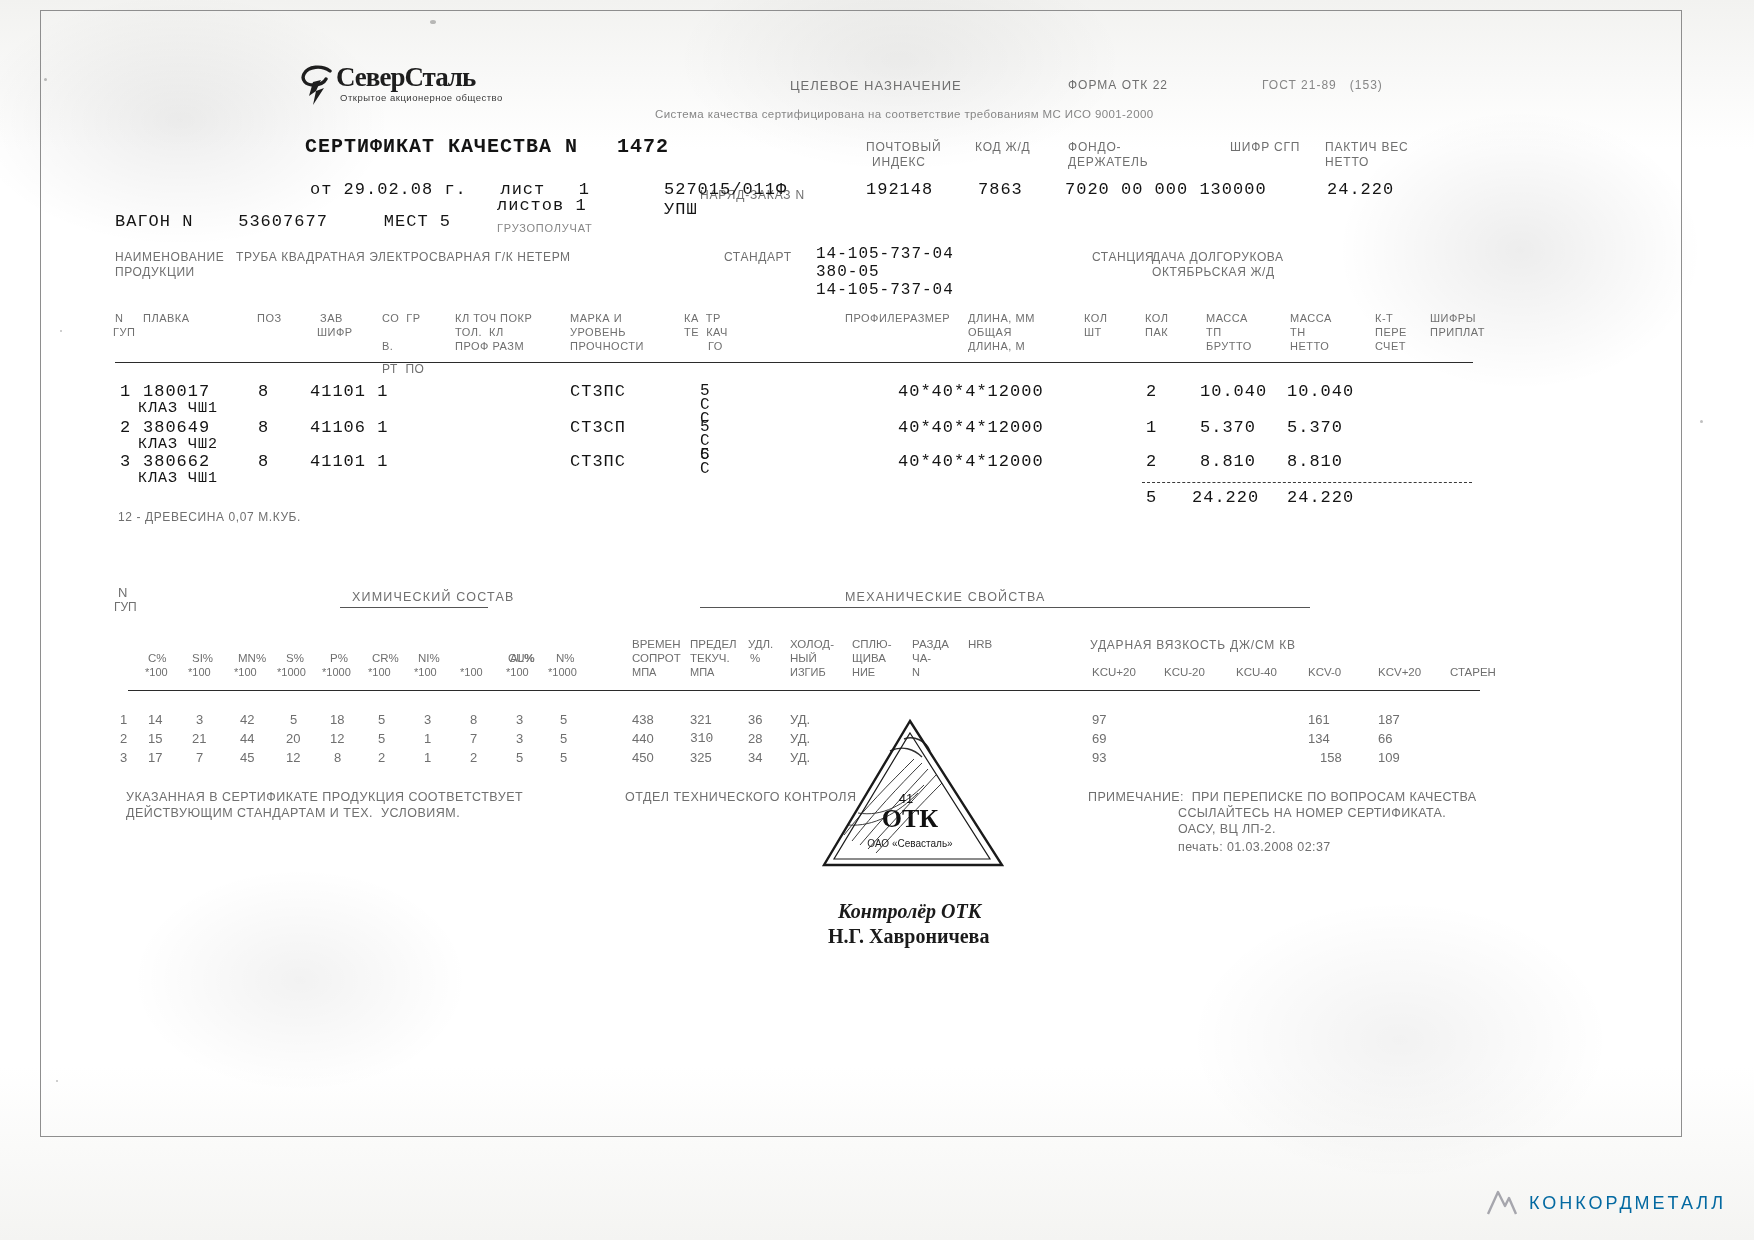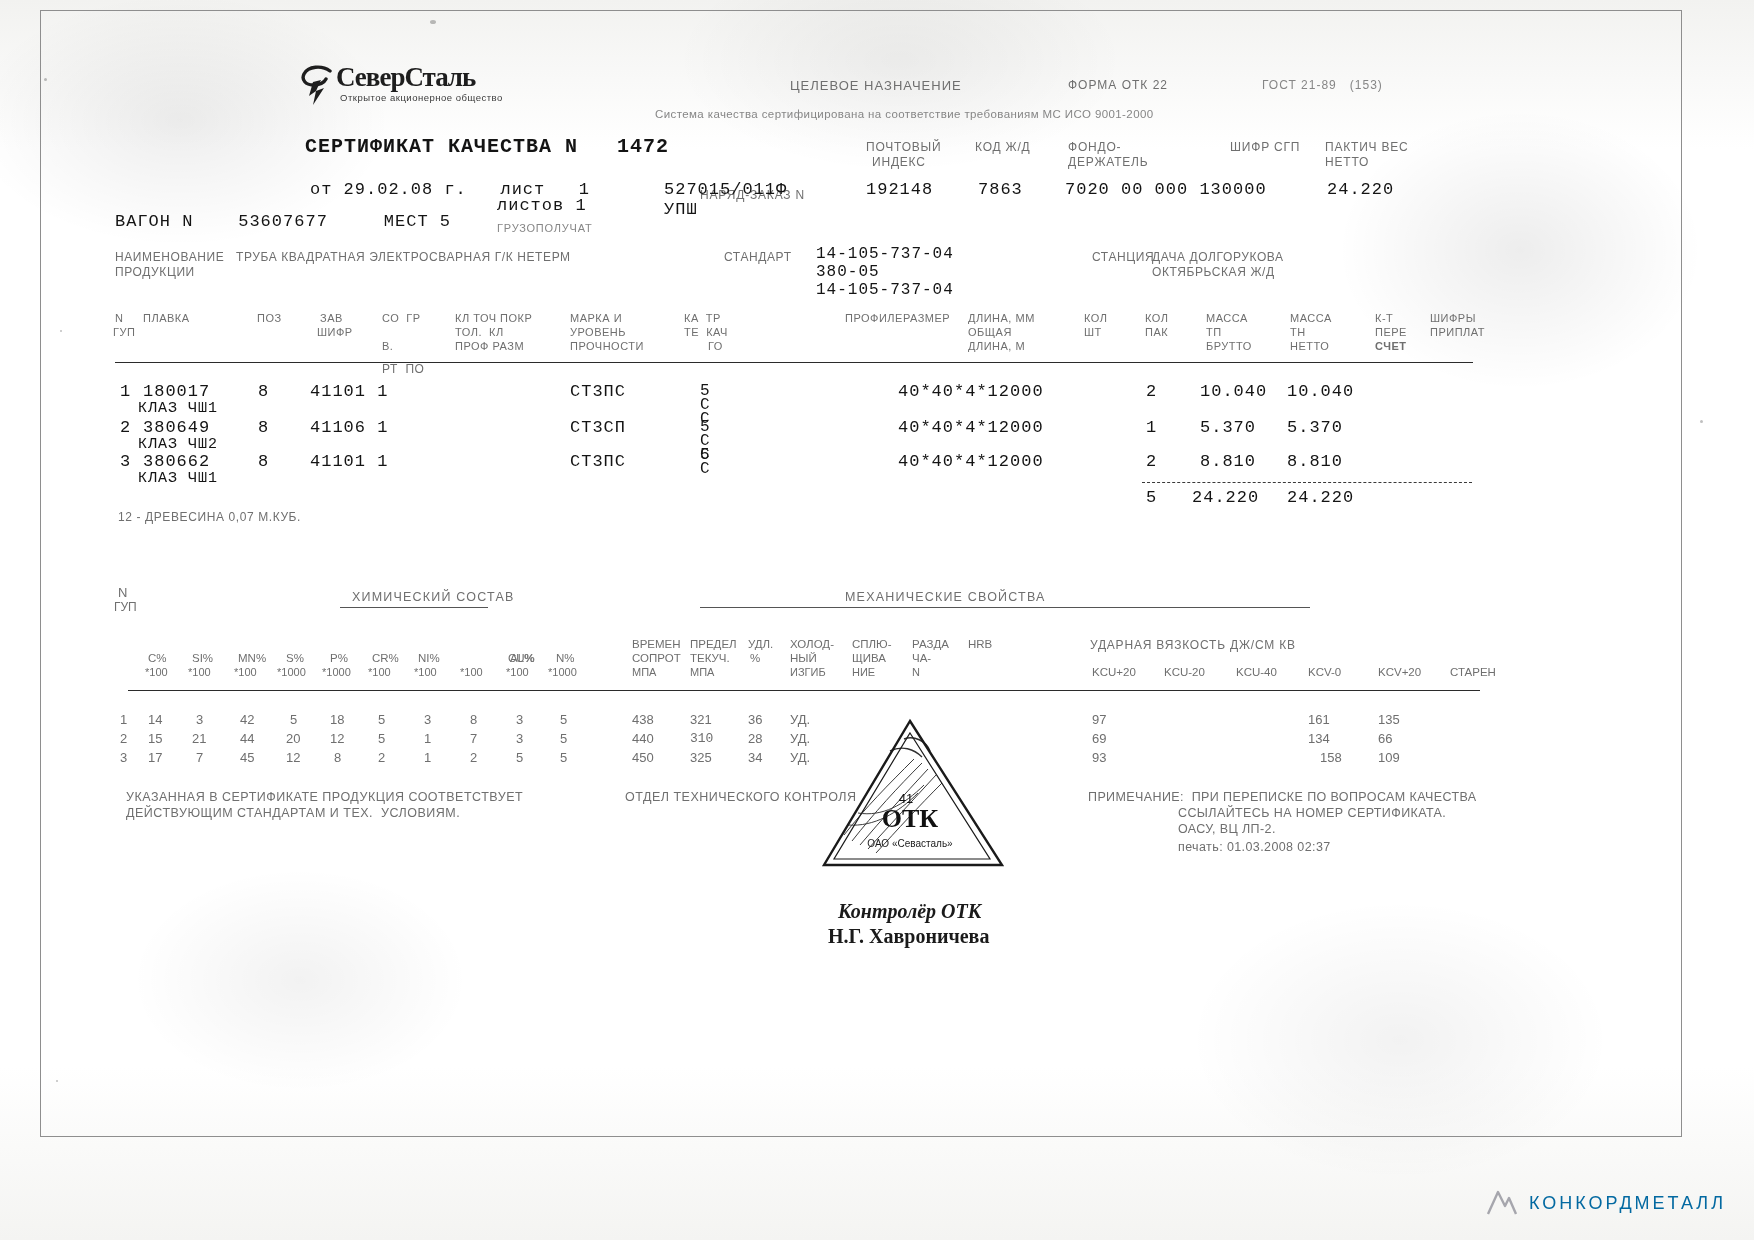--- a/index.html
+++ b/index.html
@@ -217,21 +217,21 @@
   <div class="t faint" style="left:1145px;top:312px;font-size:11px;letter-spacing:0.5px;">КОЛ</div>
   <div class="t faint" style="left:1145px;top:326px;font-size:11px;letter-spacing:0.5px;">ПАК</div>
   <div class="t faint" style="left:1206px;top:312px;font-size:11px;letter-spacing:0.5px;">МАССА</div>
   <div class="t faint" style="left:1206px;top:326px;font-size:11px;letter-spacing:0.5px;">ТП</div>
   <div class="t faint" style="left:1206px;top:340px;font-size:11px;letter-spacing:0.5px;">БРУТТО</div>
   <div class="t faint" style="left:1290px;top:312px;font-size:11px;letter-spacing:0.5px;">МАССА</div>
   <div class="t faint" style="left:1290px;top:326px;font-size:11px;letter-spacing:0.5px;">ТН</div>
   <div class="t faint" style="left:1290px;top:340px;font-size:11px;letter-spacing:0.5px;">НЕТТО</div>
   <div class="t faint" style="left:1375px;top:312px;font-size:11px;letter-spacing:0.5px;">К-Т</div>
   <div class="t faint" style="left:1375px;top:326px;font-size:11px;letter-spacing:0.5px;">ПЕРЕ</div>
-  <div class="t faint" style="left:1375px;top:340px;font-size:11px;letter-spacing:0.5px;font-weight:bold;">СЧЕТ</div>
+  <div class="t faint" style="left:1375px;top:340px;font-size:11px;letter-spacing:0.5px;">СЧЕТ</div>
   <div class="t faint" style="left:1430px;top:312px;font-size:11px;letter-spacing:0.5px;">ШИФРЫ</div>
   <div class="t faint" style="left:1430px;top:326px;font-size:11px;letter-spacing:0.5px;">ПРИПЛАТ</div>
 
   <div class="hr" style="left:115px;top:362px;width:1358px;"></div>
 
   <div class="t serifmono dark" style="left:120px;top:382px;font-size:17px;">1</div>
   <div class="t serifmono dark" style="left:143px;top:382px;font-size:17px;">180017</div>
   <div class="t serifmono dark" style="left:138px;top:400px;font-size:15px;">КЛАЗ ЧШ1</div>
   <div class="t serifmono dark" style="left:258px;top:382px;font-size:17px;">8</div>
   <div class="t serifmono dark" style="left:310px;top:382px;font-size:17px;">41101 1</div>
@@ -346,21 +346,21 @@
   <div class="t faint" style="left:424px;top:712px;font-size:13px;">3</div>
   <div class="t faint" style="left:470px;top:712px;font-size:13px;">8</div>
   <div class="t faint" style="left:516px;top:712px;font-size:13px;">3</div>
   <div class="t faint" style="left:560px;top:712px;font-size:13px;">5</div>
   <div class="t faint" style="left:632px;top:712px;font-size:13px;">438</div>
   <div class="t faint" style="left:690px;top:712px;font-size:13px;">321</div>
   <div class="t faint" style="left:748px;top:712px;font-size:13px;">36</div>
   <div class="t faint" style="left:790px;top:712px;font-size:13px;">УД.</div>
   <div class="t faint" style="left:1092px;top:712px;font-size:13px;">97</div>
   <div class="t faint" style="left:1308px;top:712px;font-size:13px;">161</div>
-  <div class="t faint" style="left:1378px;top:712px;font-size:13px;">135</div>
+  <div class="t faint" style="left:1378px;top:712px;font-size:13px;">187</div>
 
   <div class="t faint" style="left:120px;top:731px;font-size:13px;">2</div>
   <div class="t faint" style="left:148px;top:731px;font-size:13px;">15</div>
   <div class="t faint" style="left:192px;top:731px;font-size:13px;">21</div>
   <div class="t faint" style="left:240px;top:731px;font-size:13px;">44</div>
   <div class="t faint" style="left:286px;top:731px;font-size:13px;">20</div>
   <div class="t faint" style="left:330px;top:731px;font-size:13px;">12</div>
   <div class="t faint" style="left:378px;top:731px;font-size:13px;">5</div>
   <div class="t faint" style="left:424px;top:731px;font-size:13px;">1</div>
   <div class="t faint" style="left:470px;top:731px;font-size:13px;">7</div>

